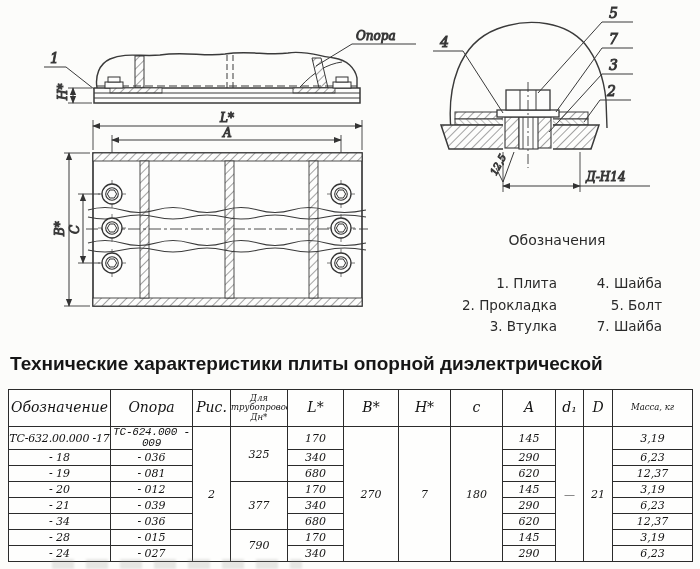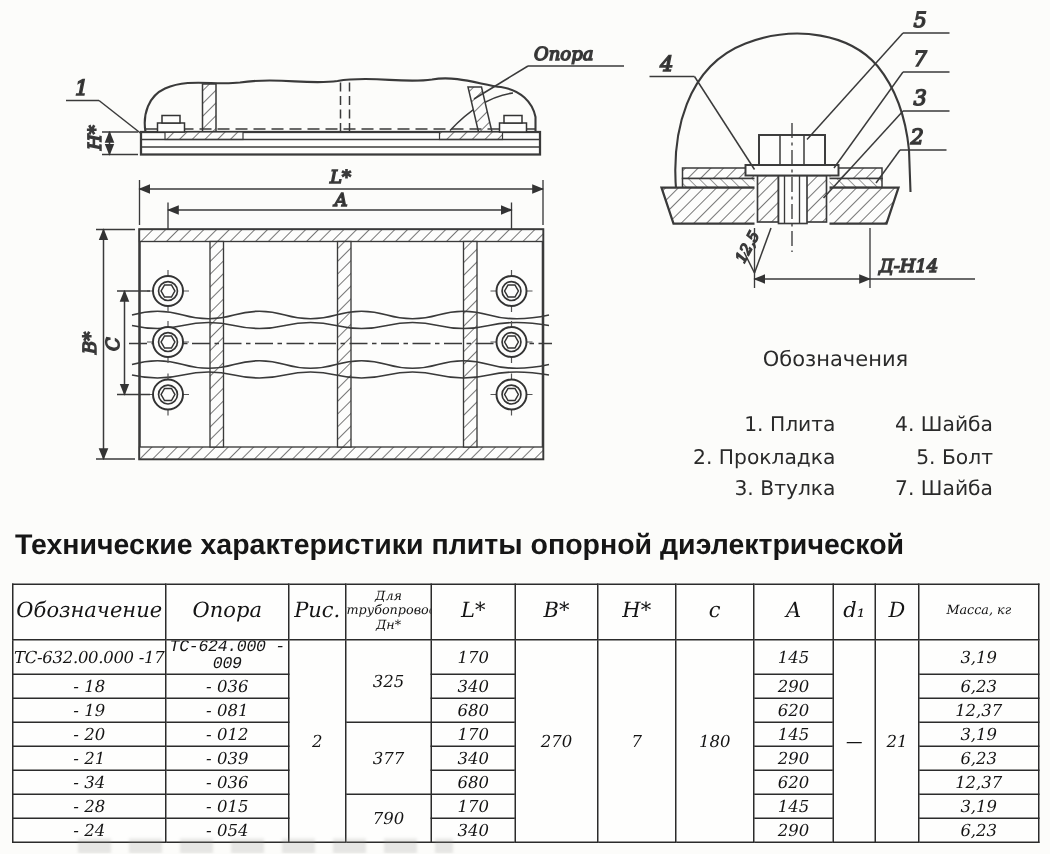--- a/index.html
+++ b/index.html
@@ -311,21 +311,21 @@
     <tr>
       <td class="des-rest">- 28</td>
       <td class="sup-rest">- 015</td>
       <td rowspan="2">790</td>
       <td>170</td>
       <td>145</td>
       <td>3,19</td>
     </tr>
     <tr>
       <td class="des-rest">- 24</td>
-      <td class="sup-rest">- 054</td>
+      <td class="sup-rest">- 027</td>
       <td>340</td>
       <td>290</td>
       <td>6,23</td>
     </tr>
   </tbody>
 </table>
 
 <div class="smudge"></div>
 
 </div>

